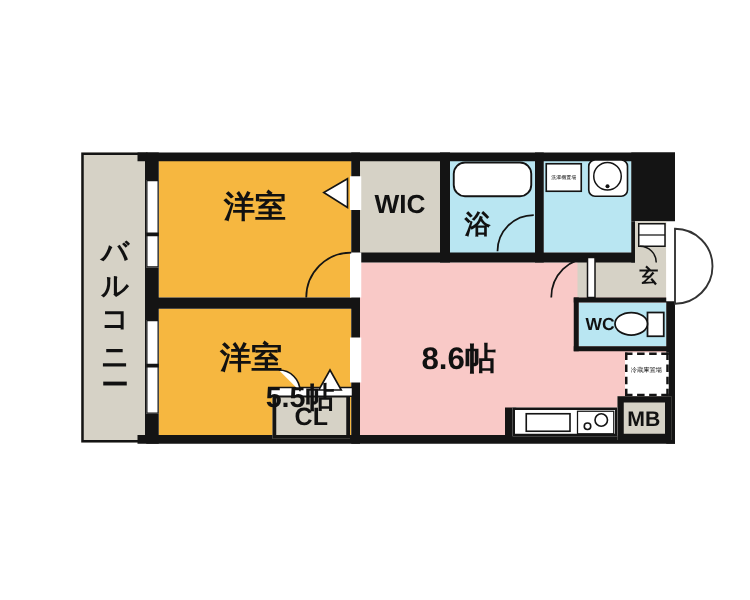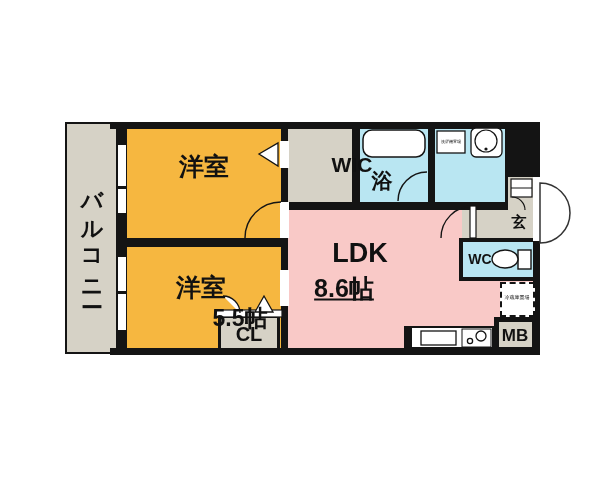--- a/index.html
+++ b/index.html
@@ -122,24 +122,23 @@
     <path d="M540,183 A30,30 0 0 1 540,243 L540,183 Z" fill="#ffffff" stroke="#333333" stroke-width="1.5"></path>
   </svg>
 
   <div class="lbl lbl-v" style="left:92px;top:238px;font-size:22px;letter-spacing:5px;">バルコニー</div>
 
   <div class="lbl" style="left:204px;top:166px;font-size:25px;">洋室</div>
 
   <div class="lbl" style="left:201px;top:287px;font-size:25px;">洋室</div>
   <div class="lbl" style="left:201px;top:318px;font-size:23px;margin-left:39px;">5.5帖</div>
 
-  <div class="lbl" style="left:360px;top:253px;font-size:27px;">LDK</div>
-  <div class="lbl" style="left:344px;top:288px;font-size:25px;text-decoration:underline;">8.6帖</div>
+  <div class="lbl" style="left:367px;top:288px;font-size:25px;">8.6帖</div>
 
-  <div class="lbl" style="left:320px;top:164px;font-size:21px;margin-left:32px;">WIC</div>
+  <div class="lbl" style="left:320px;top:164px;font-size:21px;">WIC</div>
   <div class="lbl" style="left:382px;top:180px;font-size:21px;">浴</div>
   <div class="lbl" style="left:249px;top:334px;font-size:20px;">CL</div>
   <div class="lbl" style="left:480px;top:259px;font-size:14px;">WC</div>
   <div class="lbl" style="left:519px;top:221px;font-size:15px;">玄</div>
   <div class="lbl" style="left:515px;top:335px;font-size:17px;">MB</div>
 
   <div class="lbl tiny" style="left:517px;top:297px;font-size:5px;">冷蔵庫置場</div>
   <div class="lbl tiny" style="left:451px;top:142px;font-size:4px;">洗濯機置場</div>
 
 </div>

